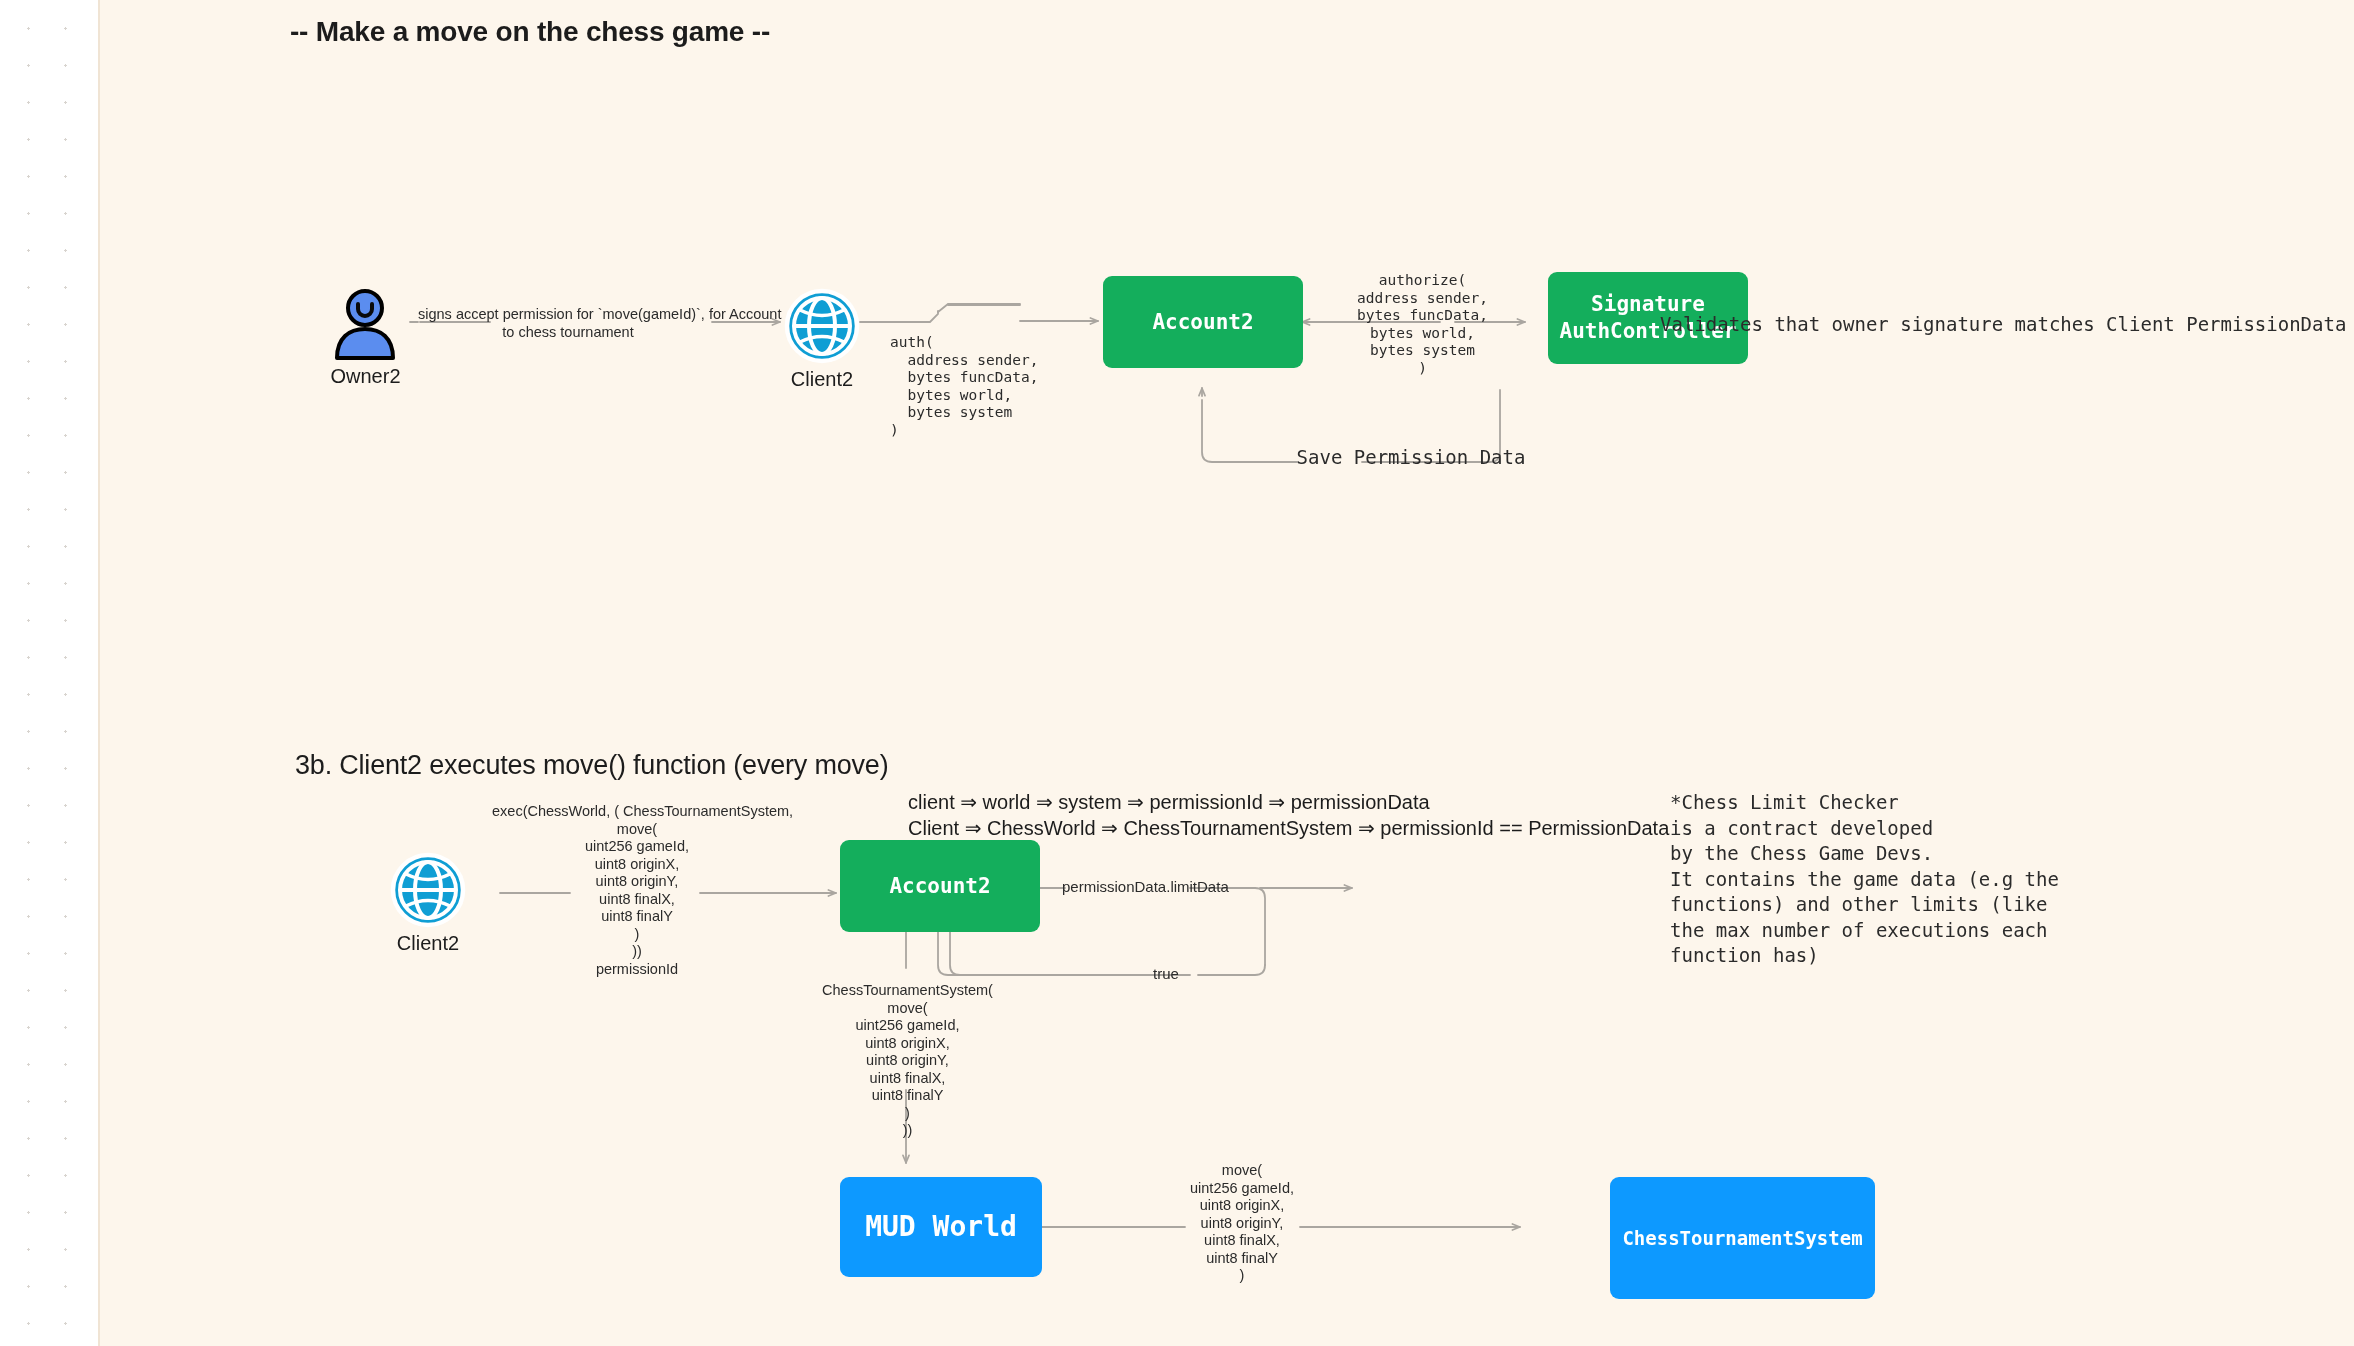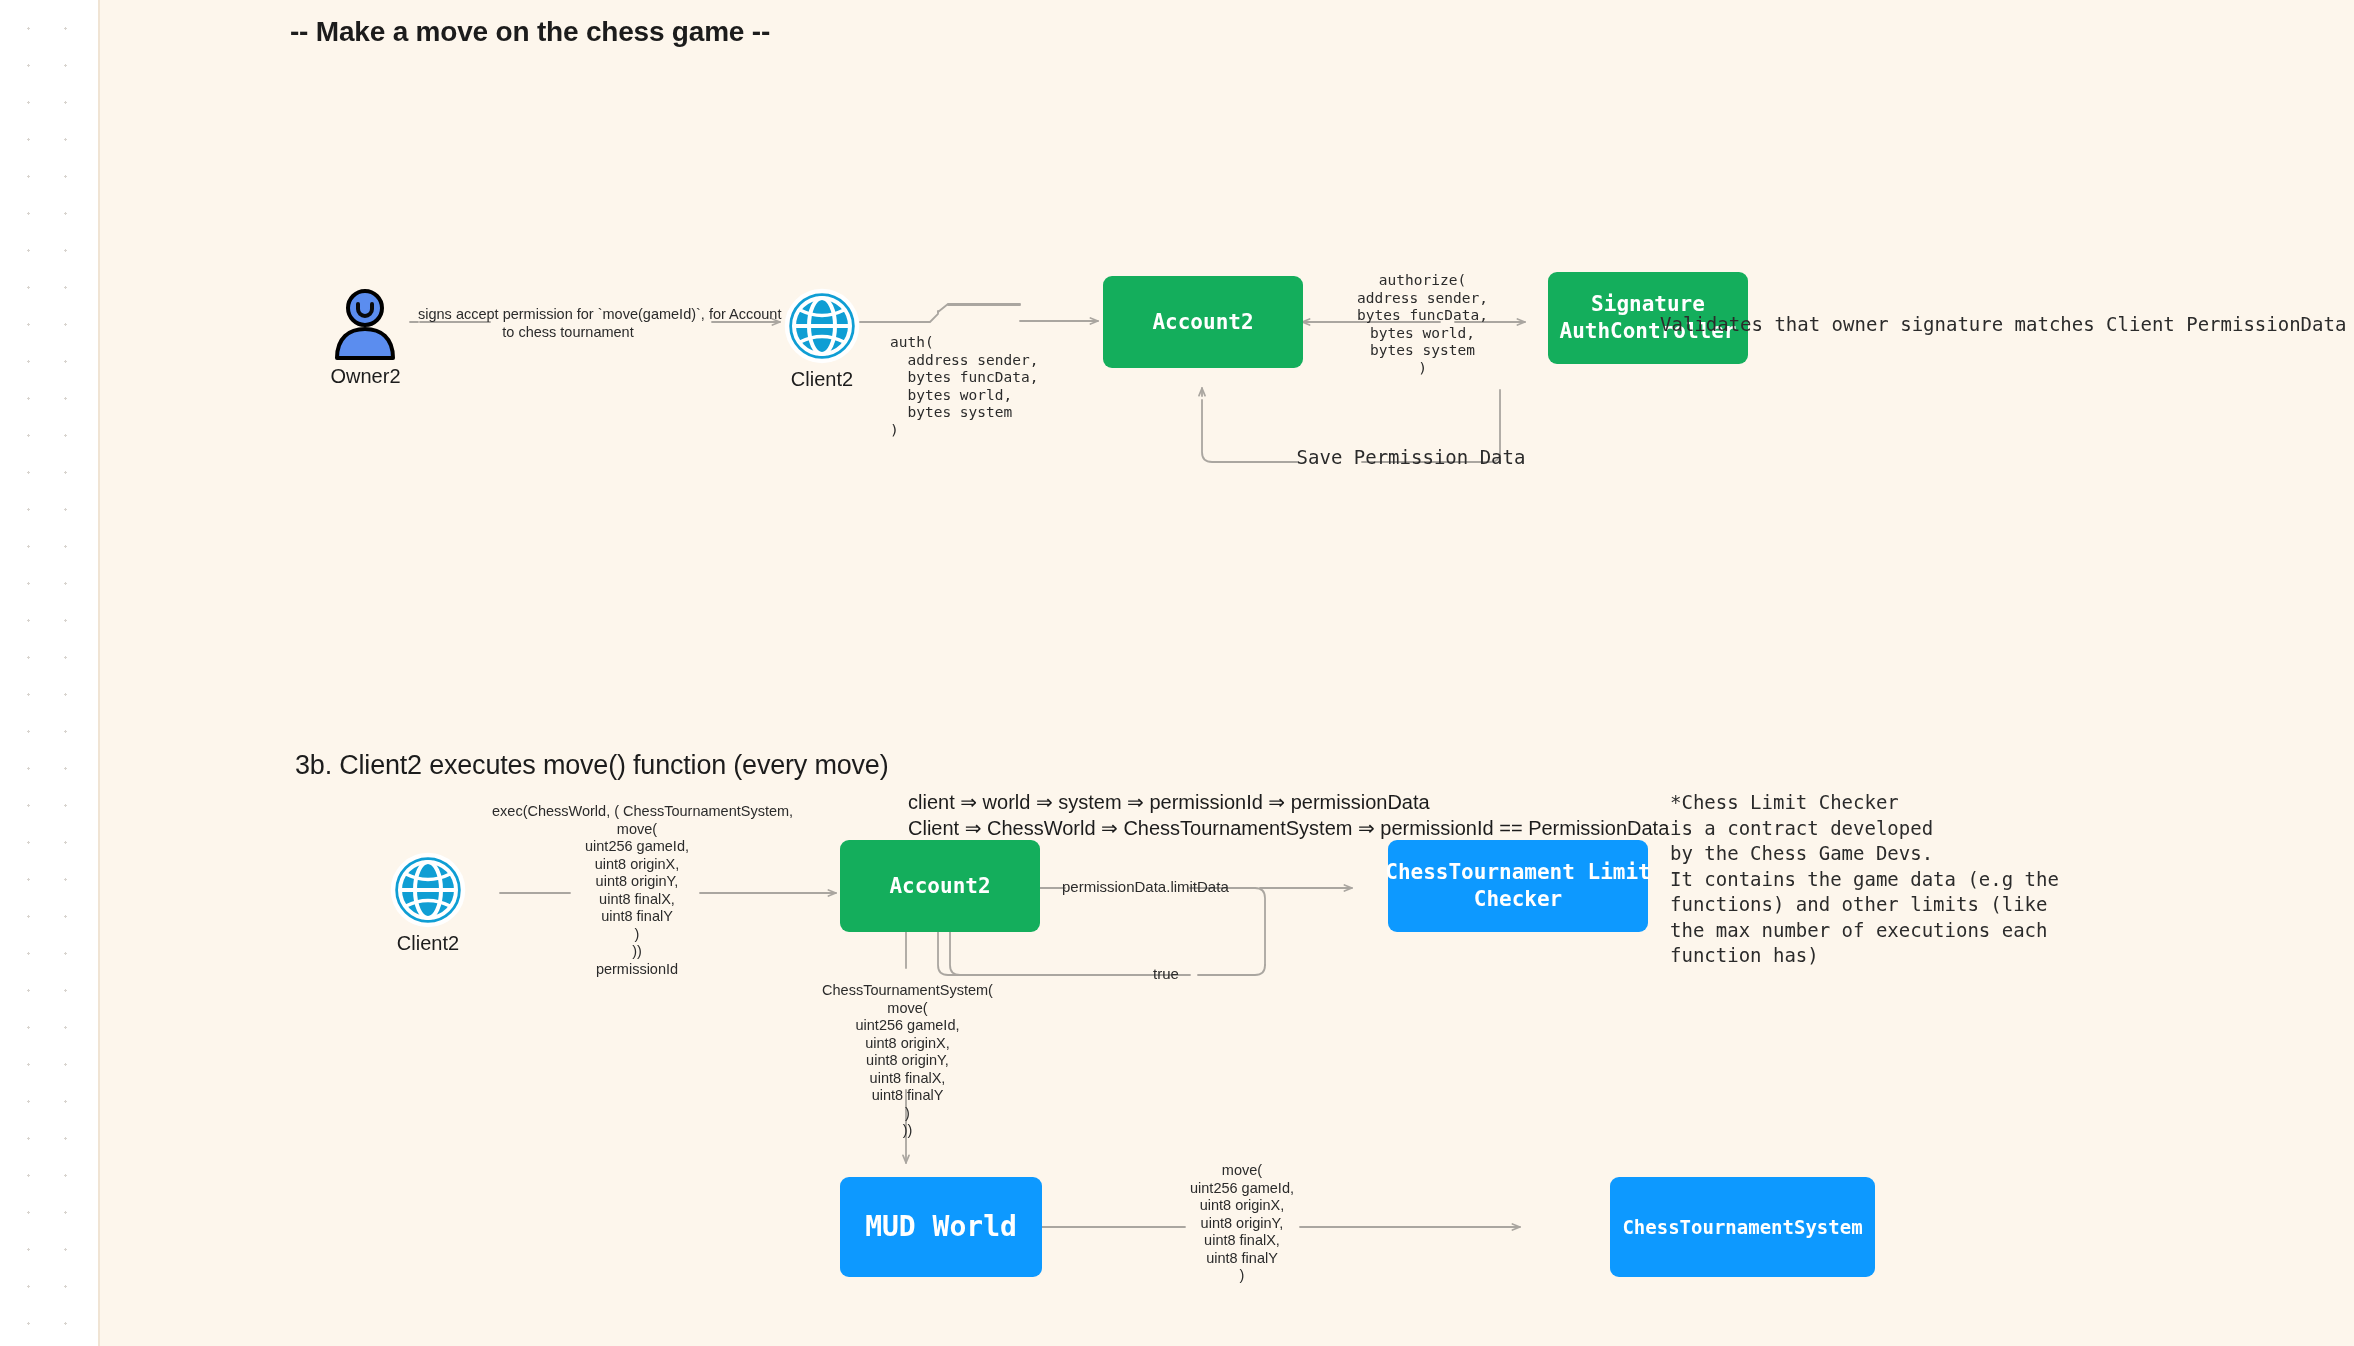--- a/index.html
+++ b/index.html
@@ -211,22 +211,20 @@
 )
 ))
 permissionId</div>
 
   <div class="node green" style="left:740px;top:840px;width:200px;height:92px;font-size:21px;">Account2</div>
 
   <div class="abs edge-label" style="left:962px;top:878px;width:132px;font-size:15px;">permissionData.limitData</div>
 
   <div class="abs edge-label" style="left:1032px;top:965px;width:68px;font-size:15px;">true</div>
 
-  <div class="node blue" style="left:1288px;top:840px;width:260px;height:92px;font-size:21px;white-space:pre;">ChessTournament Limit
-Checker</div>
 
   <div class="abs note-mono" style="left:1570px;top:790px;">*Chess Limit Checker
 is a contract developed
 by the Chess Game Devs.
 It contains the game data (e.g the
 functions) and other limits (like
 the max number of executions each
 function has)</div>
 
   <div class="abs edge-label" style="left:700px;top:982px;width:215px;">ChessTournamentSystem(
@@ -242,15 +240,15 @@
   <div class="node blue" style="left:740px;top:1177px;width:202px;height:100px;font-size:28px;">MUD World</div>
 
   <div class="abs edge-label" style="left:1082px;top:1162px;width:120px;">move(
 uint256 gameId,
 uint8 originX,
 uint8 originY,
 uint8 finalX,
 uint8 finalY
 )</div>
 
-  <div class="node blue" style="left:1510px;top:1177px;width:265px;height:100px;font-size:19px;">ChessTournamentSystem</div>
+  <div class="node blue" style="left:1510px;top:1177px;width:265px;height:122px;font-size:19px;">ChessTournamentSystem</div>
 
 </div>
 
 </body></html>

